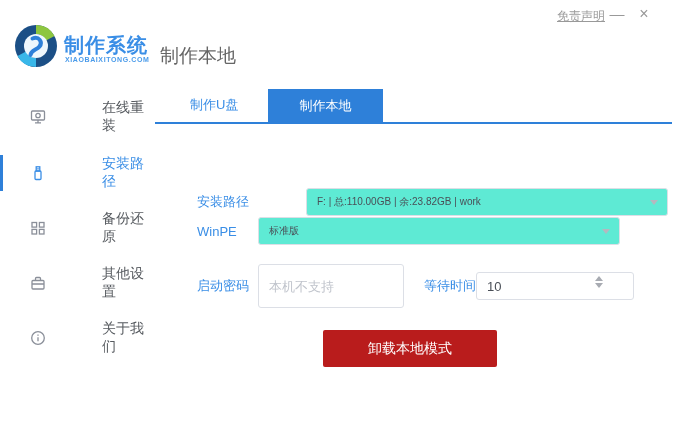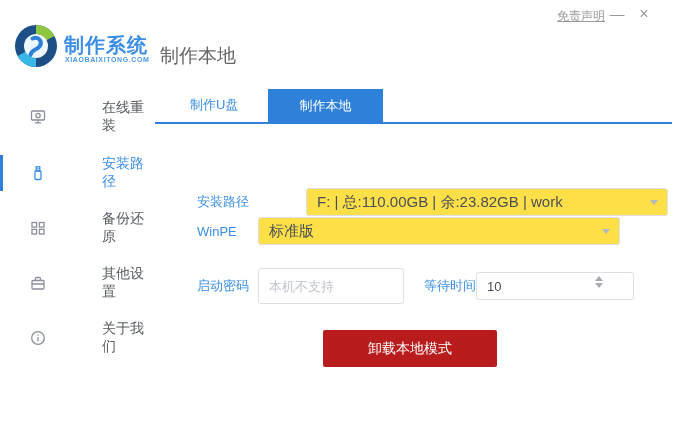--- a/index.html
+++ b/index.html
@@ -79,31 +79,31 @@
   .form-row { position: absolute; left: 197px; height: 28px; display: flex; align-items: center; }
   .row-1 { top: 188px; gap: 48px; }
   .row-2 { top: 217px; }
   .row-3 { top: 272px; }
   .f-label { width: 61px; flex: none; font-size: 13px; color: #3a8ee6; }
   .f-label2 { width: 52px; flex: none; font-size: 13px; color: #3a8ee6; margin-left: 20px; }
   .selectbox {
     position: relative; width: 362px; height: 28px;
     border: 1px solid #dcdfe6; border-radius: 3px;
     display: flex; align-items: center; padding: 0 24px 0 10px;
-    font-size: 15px; color: #4a4f57; cursor: pointer; background: #fde047;
+    font-size: 10px; color: #4a4f57; cursor: pointer; background: #5eead4;
     white-space: nowrap; overflow: hidden;
   }
   .caret {
     position: absolute; right: 9px; top: 11px;
     width: 0; height: 0;
     border-left: 4px solid transparent; border-right: 4px solid transparent;
     border-top: 5px solid #b4b8bf;
   }
   .txt-input {
-    width: 146px; height: 36px;
+    width: 146px; height: 44px;
     border: 1px solid #dcdfe6; border-radius: 3px;
     padding: 0 10px; font-size: 13px; color: #4a4f57;
     font-family: "Liberation Sans", "DejaVu Sans", sans-serif;
     outline: none;
   }
   .txt-input::placeholder { color: #c0c4cc; }
   .num-wrap { position: relative; width: 134px; height: 28px; }
   .num-input {
     width: 158px; height: 28px;
     border: 1px solid #dcdfe6; border-radius: 3px;

